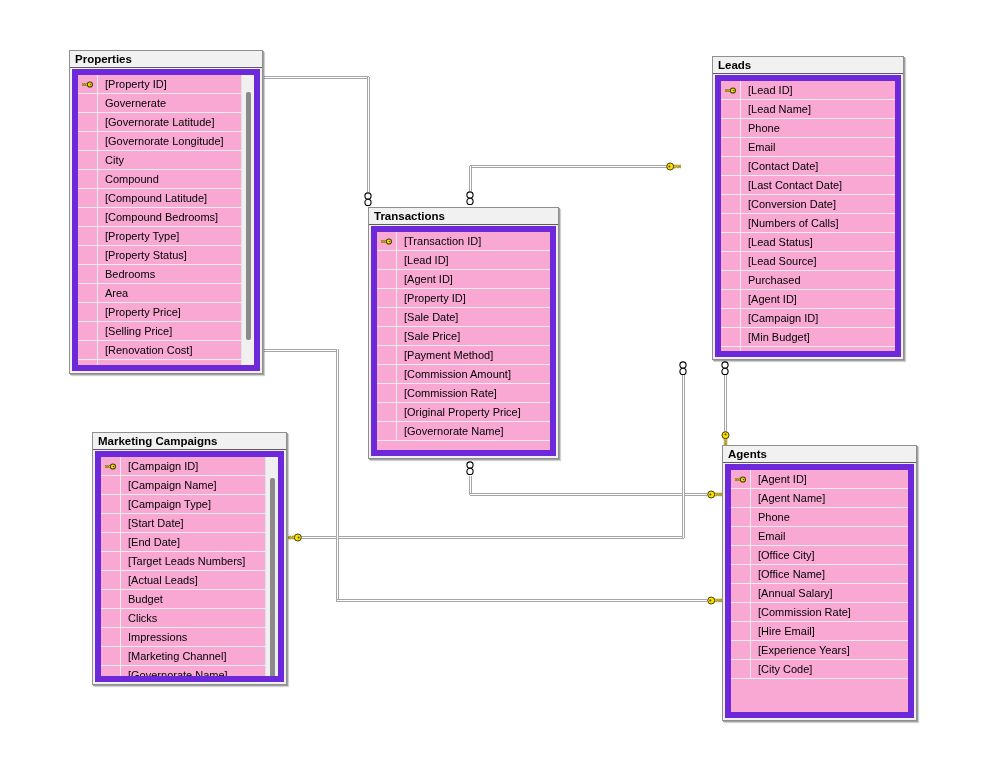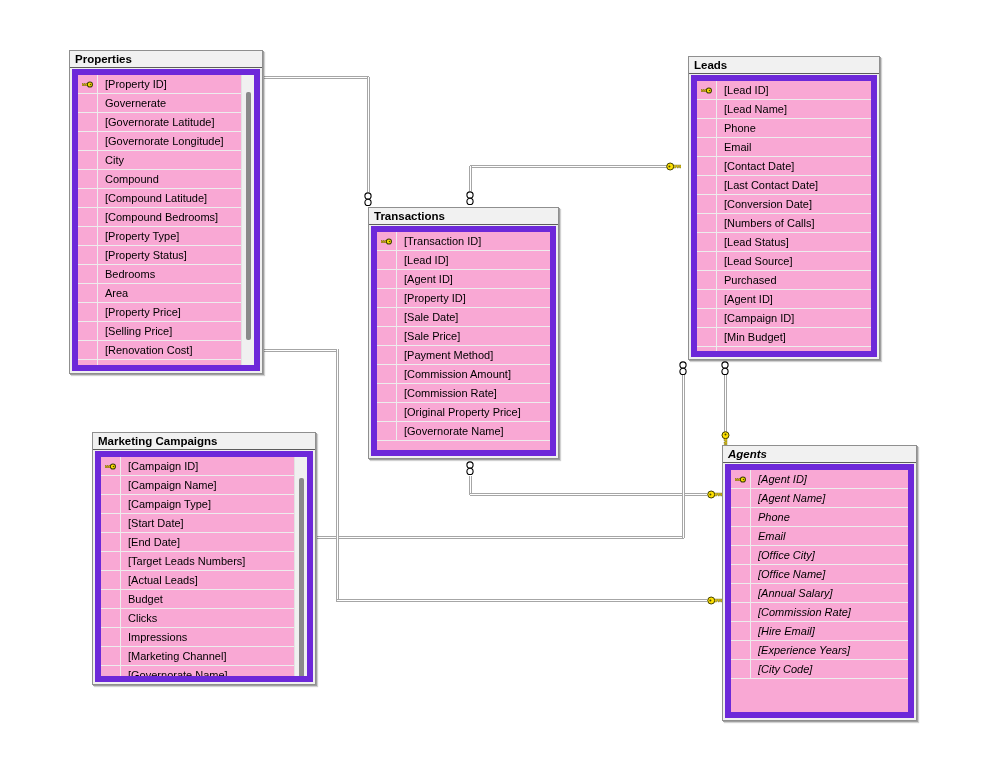--- a/index.html
+++ b/index.html
@@ -274,21 +274,21 @@
         <div class="field-row">
           <div class="cell-icon"></div>
           <div class="cell-name">[Original Property Price]</div>
         </div>
         <div class="field-row">
           <div class="cell-icon"></div>
           <div class="cell-name">[Governorate Name]</div>
         </div>
       </div>
     </div>
-    <div class="db-table" style="left: 688px; top: 56px; width: 192px; height: 304px;">
+    <div class="db-table" style="left: 712px; top: 56px; width: 192px; height: 304px;">
       <div class="tbl-header">Leads</div>
       <div class="tbl-body">
         <div class="field-row">
           <div class="cell-icon">
             <svg width="11" height="7" viewBox="0 0 15 9">
               <path d="M0 3.2 h1.4 v1.6 h1.2 v-1.6 h1.4 v1.6 h1.2 v-1.6 h2.3 v2.6 H0 z" fill="#ffe000" stroke="#6b6000" stroke-width="0.8"></path>
               <circle cx="10.8" cy="4.5" r="3.5" fill="#ffe000" stroke="#3f3f00" stroke-width="1.4"></circle>
               <circle cx="11.6" cy="4.5" r="1.1" fill="#4a4a00"></circle>
             </svg>
           </div>
@@ -345,21 +345,21 @@
         <div class="field-row">
           <div class="cell-icon"></div>
           <div class="cell-name">[Min Budget]</div>
         </div>
         <div class="field-row">
           <div class="cell-icon"></div>
           <div class="cell-name">[Max Budget]</div>
         </div>
       </div>
     </div>
-    <div class="db-table" style="left: 92px; top: 432px; width: 224px; height: 253px;">
+    <div class="db-table" style="left: 92px; top: 432px; width: 195px; height: 253px;">
       <div class="tbl-header">Marketing Campaigns</div>
       <div class="tbl-body">
         <div class="field-row">
           <div class="cell-icon">
             <svg width="11" height="7" viewBox="0 0 15 9">
               <path d="M0 3.2 h1.4 v1.6 h1.2 v-1.6 h1.4 v1.6 h1.2 v-1.6 h2.3 v2.6 H0 z" fill="#ffe000" stroke="#6b6000" stroke-width="0.8"></path>
               <circle cx="10.8" cy="4.5" r="3.5" fill="#ffe000" stroke="#3f3f00" stroke-width="1.4"></circle>
               <circle cx="11.6" cy="4.5" r="1.1" fill="#4a4a00"></circle>
             </svg>
           </div>
@@ -411,21 +411,21 @@
         </div>
         <div class="field-row">
           <div class="cell-icon"></div>
           <div class="cell-name">[Campaign Status]</div>
         </div>
         <div class="vscroll">
           <div class="vthumb" style="top: 21px; height: 207px;"></div>
         </div>
       </div>
     </div>
-    <div class="db-table" style="left: 722px; top: 445px; width: 195px; height: 276px; font-style: italic;">
+    <div class="db-table" style="left: 722px; top: 445px; width: 195px; height: 276px;">
       <div class="tbl-header">Agents</div>
       <div class="tbl-body">
         <div class="field-row">
           <div class="cell-icon">
             <svg width="11" height="7" viewBox="0 0 15 9">
               <path d="M0 3.2 h1.4 v1.6 h1.2 v-1.6 h1.4 v1.6 h1.2 v-1.6 h2.3 v2.6 H0 z" fill="#ffe000" stroke="#6b6000" stroke-width="0.8"></path>
               <circle cx="10.8" cy="4.5" r="3.5" fill="#ffe000" stroke="#3f3f00" stroke-width="1.4"></circle>
               <circle cx="11.6" cy="4.5" r="1.1" fill="#4a4a00"></circle>
             </svg>
           </div>

